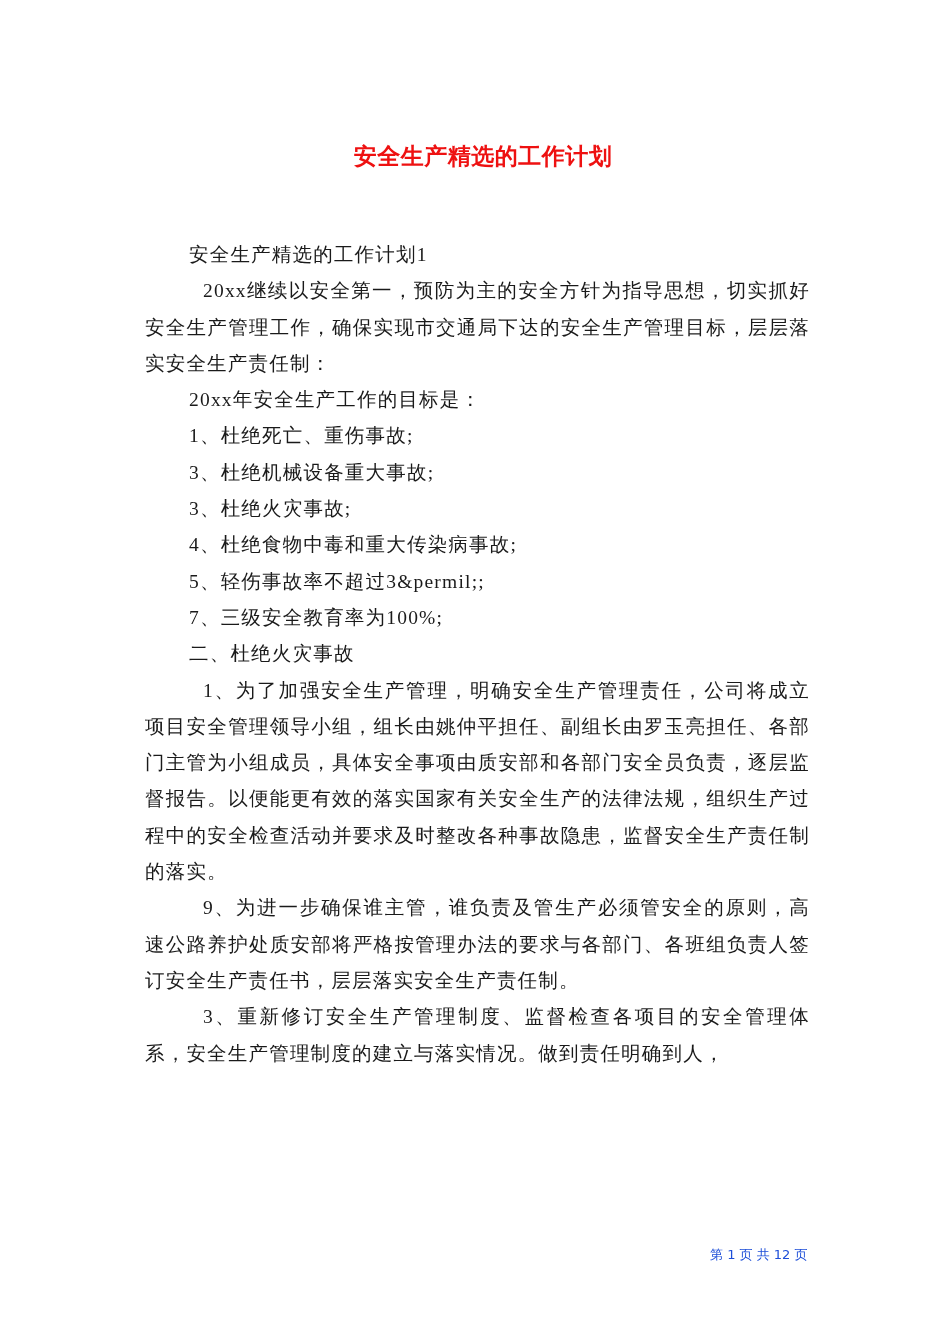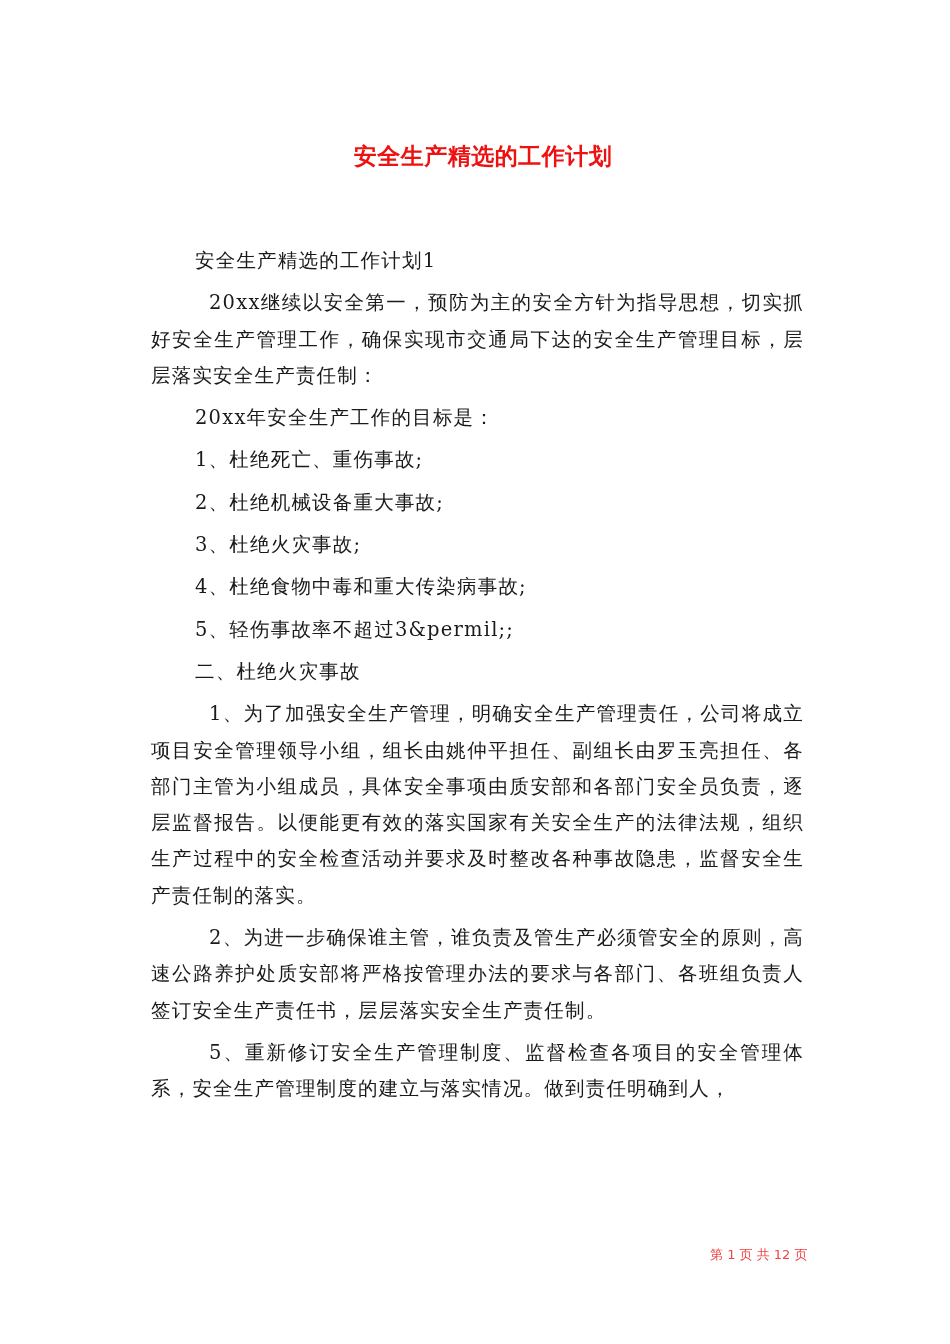--- a/index.html
+++ b/index.html
@@ -37,51 +37,53 @@
     .body-text {
       position: absolute;
       top: 237px;
       left: 145px;
       width: 665px;
       font-size: 19.5px;
       line-height: 36.3px;
       letter-spacing: 1.2px;
     }
     .body-text p {
-      margin: 6px;
+      margin: 0;
       text-align: justify;
       text-align-last: left;
+      font-family: Liberation Serif, serif;
     }
     .indent-1 { text-indent: 44px; }
     .indent-2 { text-indent: 58px; }
     .footer {
       position: absolute;
       top: 1246px;
       left: 710px;
       font-family: "DejaVu Sans", "Liberation Sans", sans-serif;
       font-size: 13px;
-      color: #ef4444;
+      color: #1d4ed8;
       white-space: nowrap;
     }
   </style>
 </head>
 <body>
 
 <div class="page">
   <h1 class="doc-title" style="color: rgb(238, 17, 17);">安全生产精选的工作计划</h1>
 
   <div class="body-text">
     <p class="indent-1">安全生产精选的工作计划1</p>
     <p class="indent-2">20xx继续以安全第一，预防为主的安全方针为指导思想，切实抓好安全生产管理工作，确保实现市交通局下达的安全生产管理目标，层层落实安全生产责任制：</p>
     <p class="indent-1">20xx年安全生产工作的目标是：</p>
     <p class="indent-1">1、杜绝死亡、重伤事故;</p>
-    <p class="indent-1">2、杜绝机械设备重大事故;</p>
+    <p class="indent-1">3、杜绝机械设备重大事故;</p>
     <p class="indent-1">3、杜绝火灾事故;</p>
     <p class="indent-1">4、杜绝食物中毒和重大传染病事故;</p>
     <p class="indent-1">5、轻伤事故率不超过3&amp;permil;;</p>
+    <p class="indent-1">7、三级安全教育率为100%;</p>
     <p class="indent-1">二、杜绝火灾事故</p>
     <p class="indent-2">1、为了加强安全生产管理，明确安全生产管理责任，公司将成立项目安全管理领导小组，组长由姚仲平担任、副组长由罗玉亮担任、各部门主管为小组成员，具体安全事项由质安部和各部门安全员负责，逐层监督报告。以便能更有效的落实国家有关安全生产的法律法规，组织生产过程中的安全检查活动并要求及时整改各种事故隐患，监督安全生产责任制的落实。</p>
-    <p class="indent-2">2、为进一步确保谁主管，谁负责及管生产必须管安全的原则，高速公路养护处质安部将严格按管理办法的要求与各部门、各班组负责人签订安全生产责任书，层层落实安全生产责任制。</p>
-    <p class="indent-2">5、重新修订安全生产管理制度、监督检查各项目的安全管理体系，安全生产管理制度的建立与落实情况。做到责任明确到人，</p>
+    <p class="indent-2">9、为进一步确保谁主管，谁负责及管生产必须管安全的原则，高速公路养护处质安部将严格按管理办法的要求与各部门、各班组负责人签订安全生产责任书，层层落实安全生产责任制。</p>
+    <p class="indent-2">3、重新修订安全生产管理制度、监督检查各项目的安全管理体系，安全生产管理制度的建立与落实情况。做到责任明确到人，</p>
   </div>
 
   <div class="footer">第 1 页 共 12 页</div>
 </div>
 
 </body></html>

